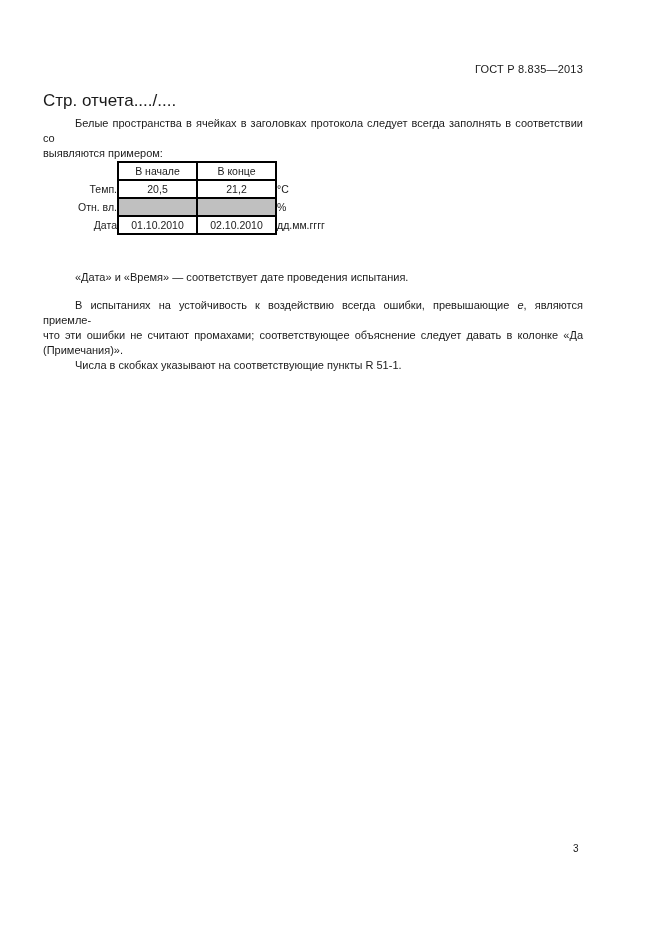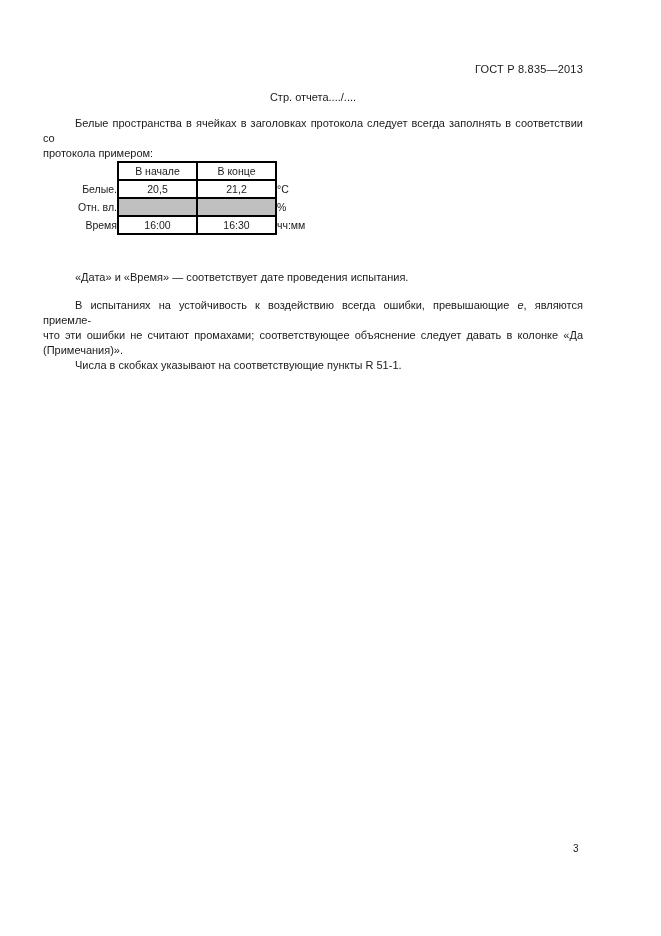--- a/index.html
+++ b/index.html
@@ -19,22 +19,21 @@
     right: 78px;
     font-size: 11px;
     font-weight: normal;
     letter-spacing: 0.2px;
   }
   .report-line {
     position: absolute;
     top: 91px;
     left: 43px;
     width: 540px;
-    text-align: center;
-    font-size: 11px;
+    font-size: 17px;
   }
   .para {
     position: absolute;
     left: 43px;
     width: 540px;
     font-size: 11px;
     line-height: 15px;
   }
   .para-intro { top: 116px; }
   .line-justify {
@@ -85,49 +84,49 @@
 </style>
 </head>
 <body>
 
 <div class="gost-header">ГОСТ Р 8.835—2013</div>
 
 <div class="report-line">Стр. отчета..../....</div>
 
 <div class="para para-intro">
   <div class="line-justify indent">Белые пространства в ячейках в заголовках протокола следует всегда заполнять в соответствии со</div>
-  <div>протокола примером:</div>
+  <div>выявляются примером:</div>
 </div>
 
 <div class="table-block">
   <table class="protocol">
     <tbody>
         <tr>
       <td class="lbl"></td>
       <td class="cell">В начале</td>
       <td class="cell">В конце</td>
       <td class="unit"></td>
     </tr>
     <tr>
-      <td class="lbl">Белые.</td>
+      <td class="lbl">Темп.</td>
       <td class="cell">20,5</td>
       <td class="cell">21,2</td>
       <td class="unit">°C</td>
     </tr>
     <tr>
       <td class="lbl">Отн. вл.</td>
       <td class="cell shaded" style="background: rgb(192, 192, 192);"></td>
       <td class="cell shaded" style="background: rgb(192, 192, 192);"></td>
       <td class="unit">%</td>
     </tr>
     <tr>
-      <td class="lbl">Время</td>
-      <td class="cell">16:00</td>
-      <td class="cell">16:30</td>
-      <td class="unit">чч:мм</td>
+      <td class="lbl">Дата</td>
+      <td class="cell">01.10.2010</td>
+      <td class="cell">02.10.2010</td>
+      <td class="unit">дд.мм.гггг</td>
     </tr>
   </tbody>
     </table>
 </div>
 
 <div class="para para-datetime indent">«Дата» и «Время» — соответствует дате проведения испытания.</div>
 
 <div class="para para-errors">
   <div class="line-justify indent"><span>В испытаниях на устойчивость к воздействию всегда ошибки, превышающие </span><span class="err-symbol">е</span><span>, являются приемле-</span></div>
   <div class="line-justify">что эти ошибки не считают промахами; соответствующее объяснение следует давать в колонке «Да</div>

